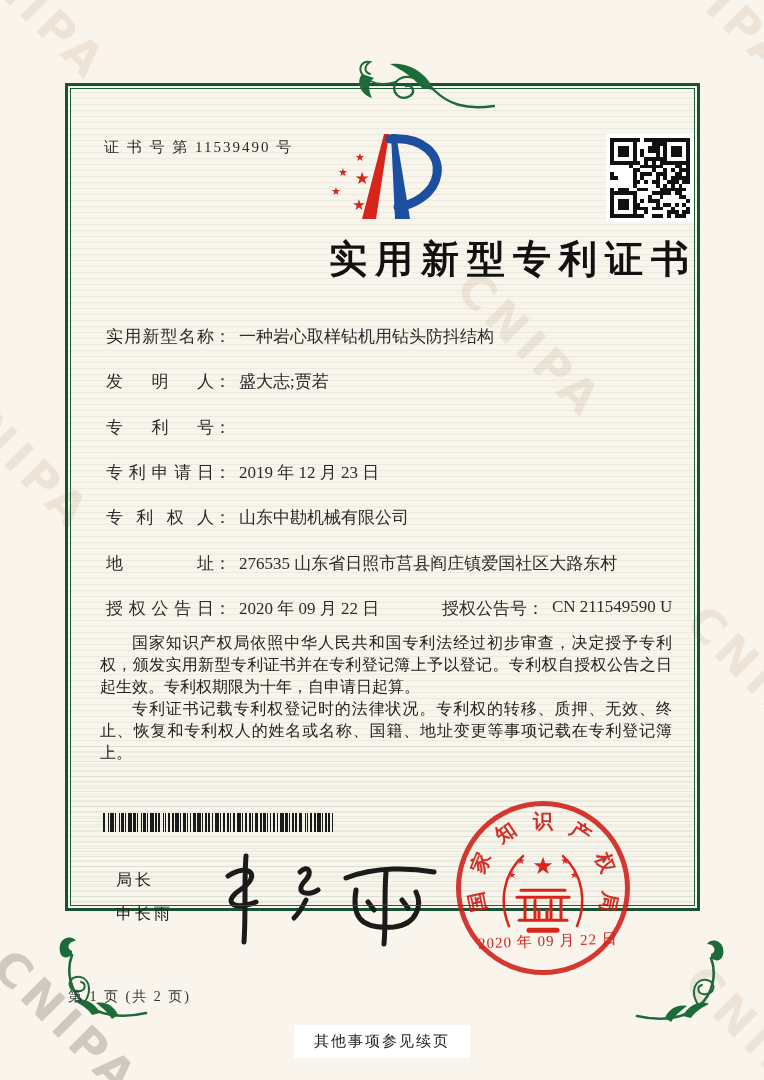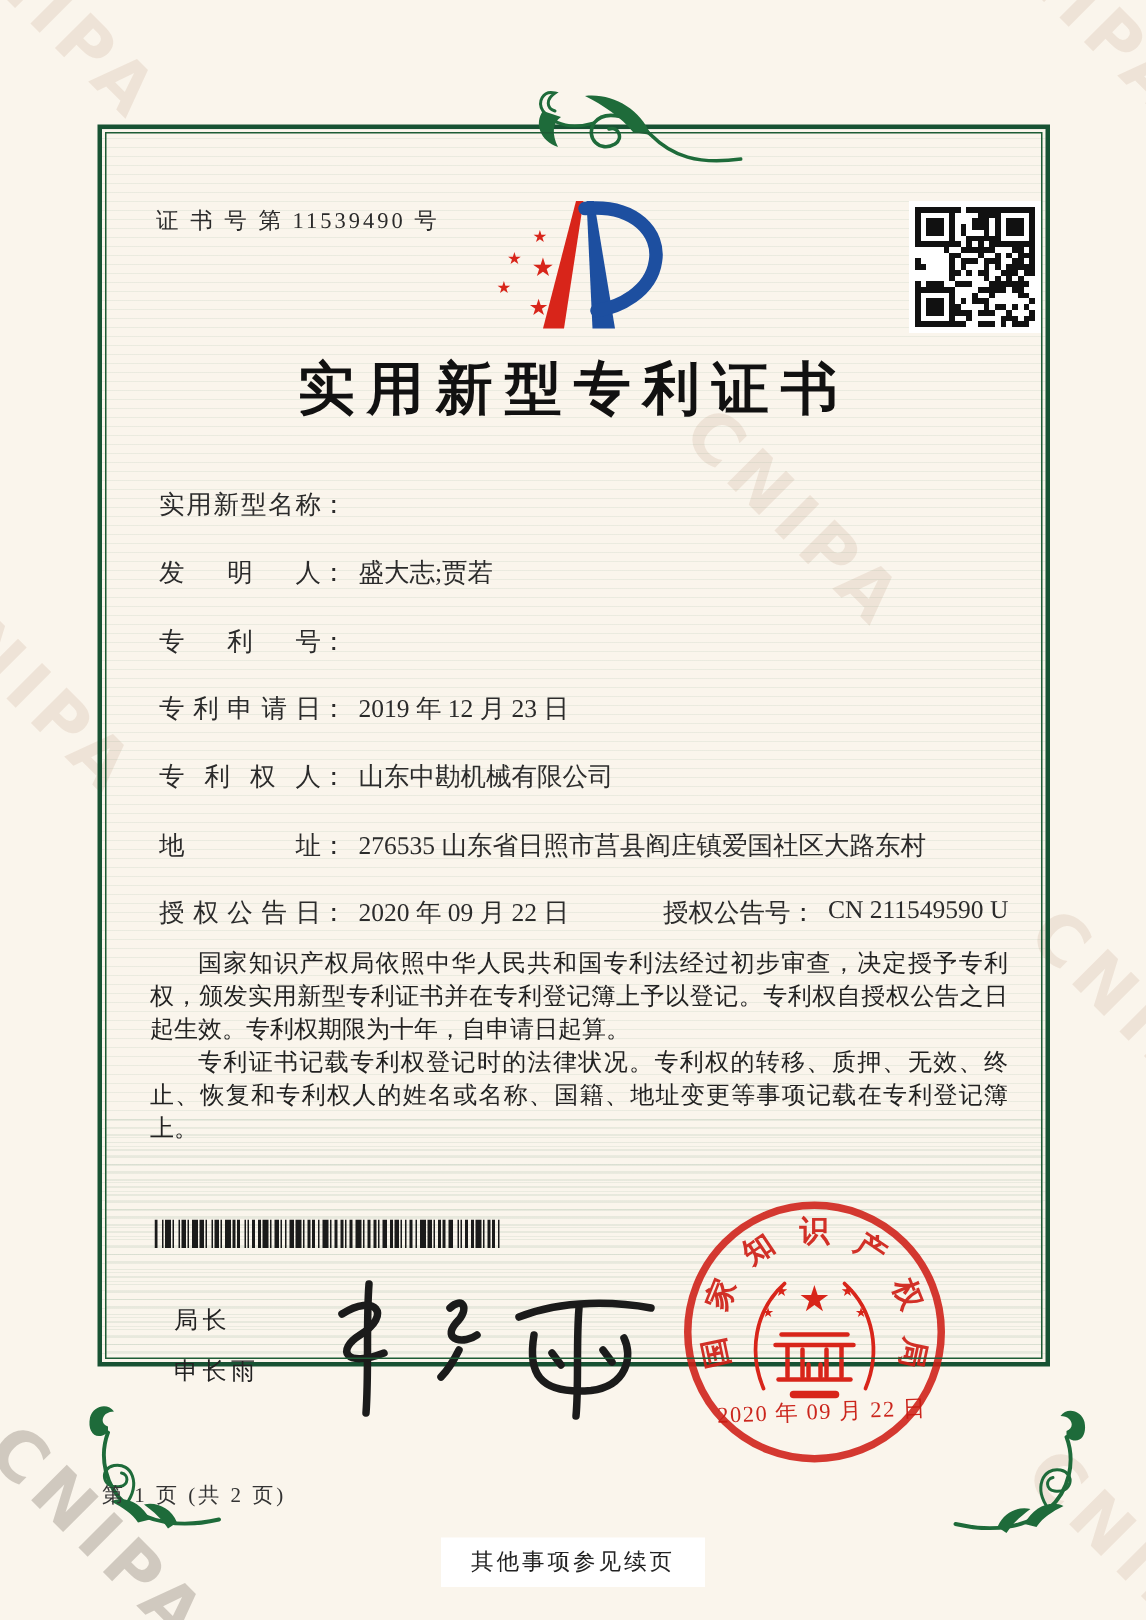--- a/index.html
+++ b/index.html
@@ -46,21 +46,21 @@
   .cert-no{
     position:absolute;left:36px;top:52px;
     font-size:15px;letter-spacing:2px;color:#2a2a2a;
   }
   .logo{position:absolute;left:258px;top:40px;width:130px;height:100px;}
   .qr{position:absolute;left:538px;top:48px;width:88px;height:88px;background:#fff;padding:4px;box-sizing:border-box;}
   .qr svg{display:block;width:100%;height:100%;}
   
   .title{
     position:absolute;left:0;right:0;top:148px;
-    text-align:center;font-size:38px;font-weight:bold;
+    text-align:right;font-size:38px;font-weight:bold;
     letter-spacing:8px;color:#111;
   }
   
   .row{position:absolute;left:38px;display:flex;font-size:17px;color:#2b2b2b;white-space:nowrap;}
   .row .lab{display:inline-block;width:108px;text-align:justify;text-align-last:justify;}
   .row .colon{display:inline-block;width:17px;}
   .row .val{margin-left:8px;}
   .row .lab2{margin-left:33px;font-family:Liberation Serif, serif;}
   
   .body-text{
@@ -314,20 +314,21 @@
         <rect x="18" y="20" width="1" height="1" fill="#111"></rect>
         <rect x="19" y="20" width="1" height="1" fill="#111"></rect>
       </svg>
   </div>
 
   <div class="title">实用新型专利证书</div>
 
   <div class="row" style="top:239px;">
     <span class="lab">实用新型名称</span>
       <span class="colon">：</span>
+      <span class="val">一种岩心取样钻机用钻头防抖结构</span>
   </div>
   <div class="row" style="top:284px;">
     <span class="lab">发明人</span>
       <span class="colon">：</span>
       <span class="val">盛大志;贾若</span>
   </div>
   <div class="row" style="top:330px;">
     <span class="lab">专利号</span>
       <span class="colon">：</span>
   </div>

